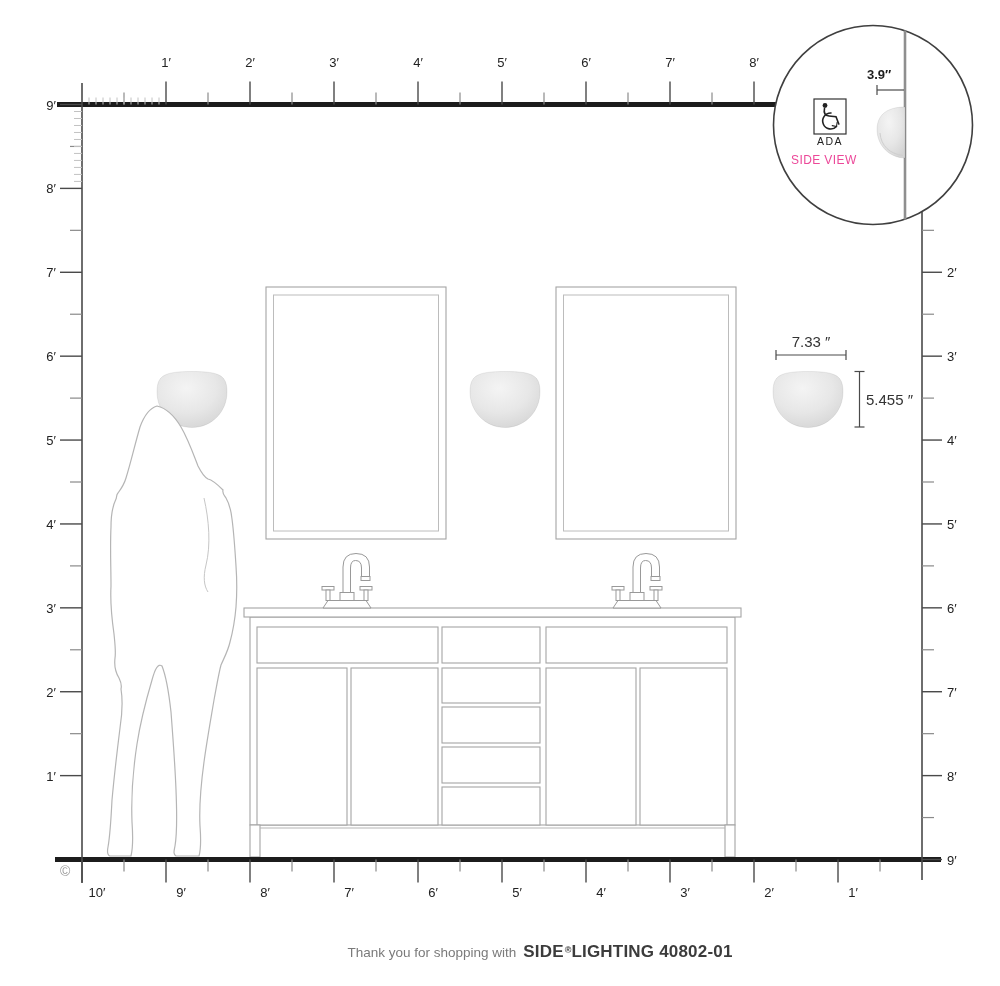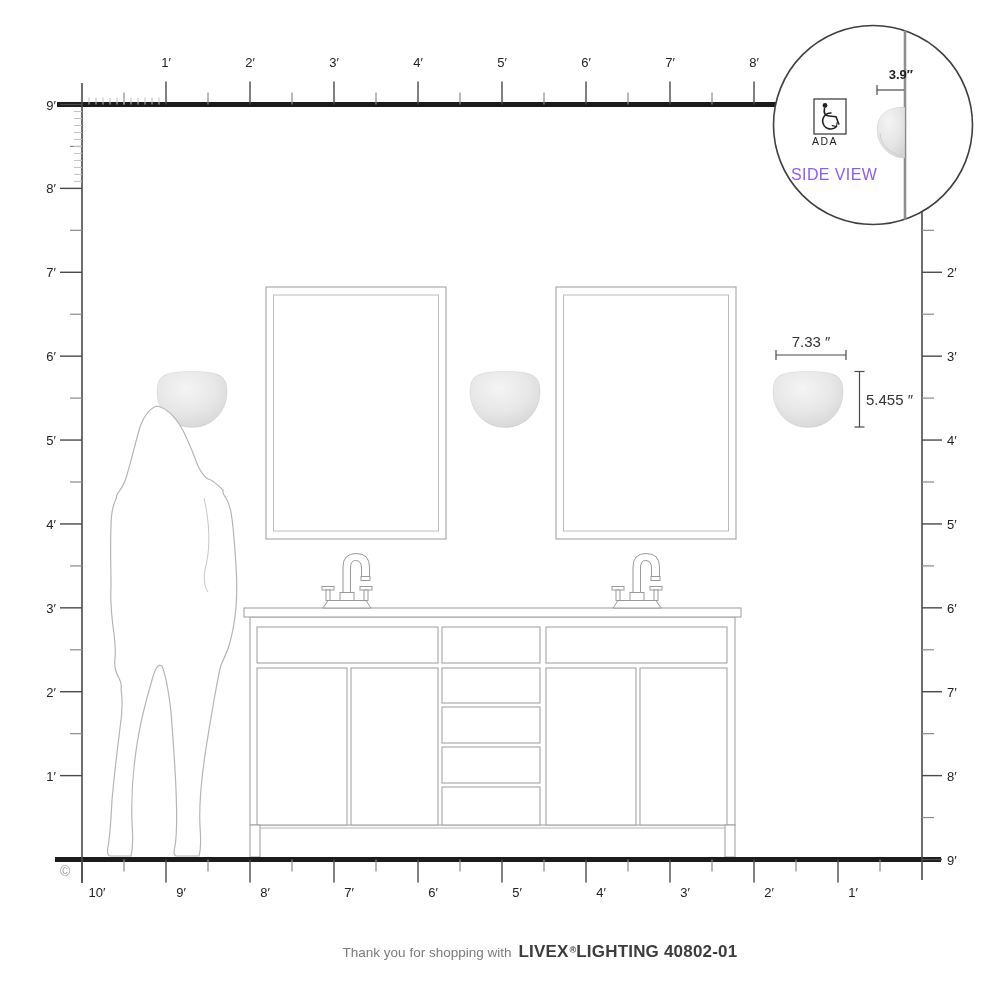--- a/index.html
+++ b/index.html
@@ -27,24 +27,24 @@
   .shade{stroke:#cfcfcf;stroke-width:1;fill:none;}
   
   .rl{position:absolute;font-size:13px;color:#222;white-space:nowrap;}
   .rt .rl{top:55px;left:calc(82px + (var(--i) + 1)*84px);transform:translateX(-50%);}
   .rb .rl{top:885px;left:calc(82px + var(--i)*84px);transform:translateX(-50%);margin-left:15px;}
   .rlft .rl{left:18px;width:38px;text-align:right;top:calc(104.5px + var(--i)*83.89px);transform:translateY(-50%);}
   .rrt .rl{left:947px;top:calc(272.3px + var(--i)*83.89px);transform:translateY(-50%);}
   .dim-label{position:absolute;font-size:15px;color:#333;white-space:nowrap;}
   .dim-w{left:776px;width:70px;top:333px;text-align:center;}
   .dim-h{left:866px;top:391px;}
-  .dim-d{left:867px;width:46px;top:67px;text-align:right;font-size:13px;font-weight:600;color:#1e1e1e;}
-  .ada-text{position:absolute;left:812px;width:36px;top:135px;text-align:left;font-size:10.5px;
+  .dim-d{left:867px;width:46px;top:67px;text-align:left;font-size:13px;font-weight:600;color:#1e1e1e;}
+  .ada-text{position:absolute;left:812px;width:36px;top:135px;text-align:center;font-size:10.5px;
             letter-spacing:1.5px;color:#222;}
-  .sideview-text{position:absolute;left:791px;top:166px;font-size:16px;letter-spacing:0.4px;color:#8b5cf6;}
+  .sideview-text{position:absolute;left:791px;top:153px;font-size:12px;letter-spacing:0.4px;color:#ec4899;}
   .copyright{position:absolute;left:60px;top:863px;font-size:14px;color:#9a9a9a;}
   .footer{position:absolute;left:0;right:0;top:942px;display:flex;justify-content:center;
           align-items:baseline;transform:translateX(24px);}
   .f-reg{font-size:13.5px;color:var(--footer-muted,#7a7a7a);margin-left:32px;}
   .f-bold{font-size:17px;font-weight:700;color:var(--footer-bold,#3c3c3c);letter-spacing:0.2px;}
   .f-brand{margin-left:7px;}
   .f-model{}
   .f-reg-mark{font-size:9px;font-weight:700;color:var(--footer-bold,#3c3c3c);vertical-align:super;
               position:relative;top:-4px;margin-left:1px;}
 </style>
@@ -312,17 +312,17 @@
   <div class="dim-label dim-w">7.33 ″</div>
   <div class="dim-label dim-h">5.455 ″</div>
   <div class="dim-label dim-d">3.9″</div>
 
   <div class="ada-text">ADA</div>
   <div class="sideview-text">SIDE VIEW</div>
 
   <div class="copyright">©</div>
   <div class="footer">
     <span class="f-reg">Thank you for shopping with</span>
-    <span class="f-bold f-brand">LIVEX</span>
+    <span class="f-bold f-brand">SIDE</span>
     <span class="f-reg-mark">®</span>
     <span class="f-bold f-model">LIGHTING 40802-01</span>
   </div>
 </div>
 
 </body></html>

